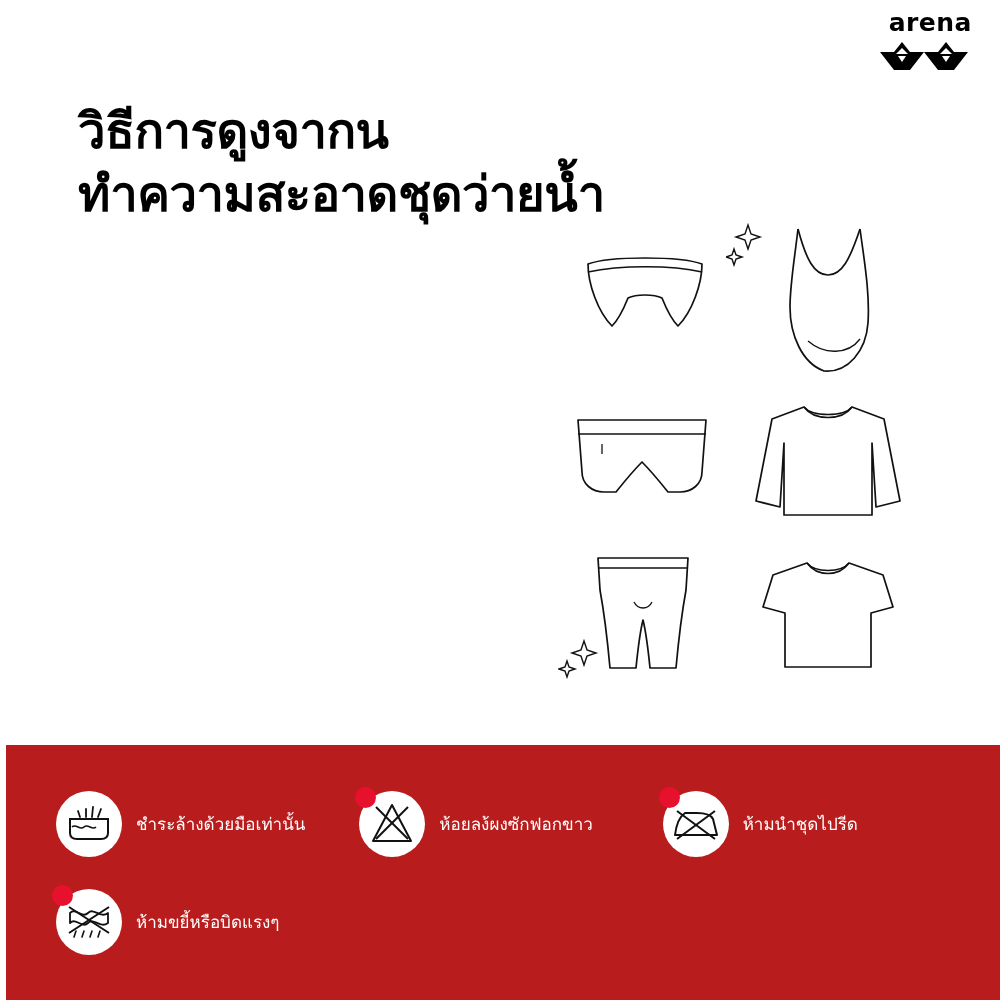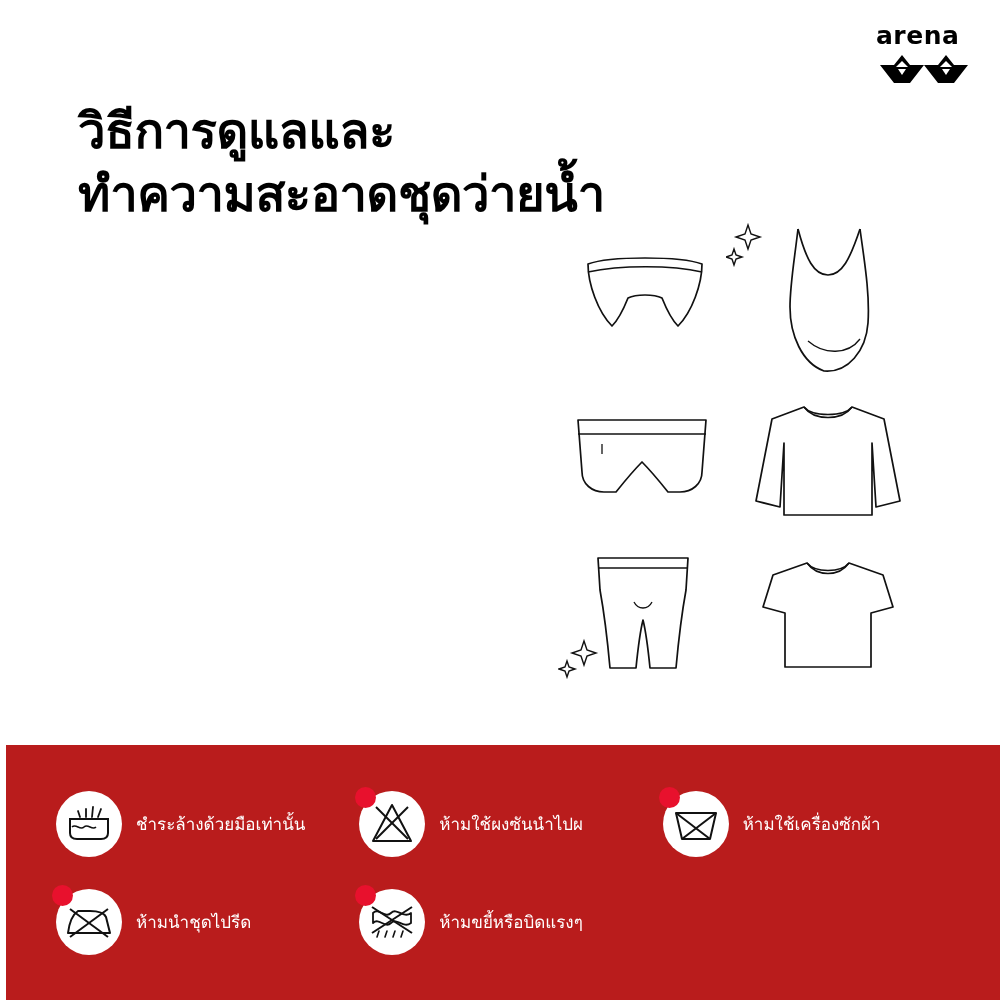--- a/index.html
+++ b/index.html
@@ -16,24 +16,24 @@
   .page {
     position: relative;
     width: 1000px;
     height: 1000px;
     background: #ffffff;
   }
 
   
   .brand {
     position: absolute;
-    top: 23px;
+    top: 10px;
     right: 28px;
     width: 96px;
-    text-align: left;
+    text-align: right;
   }
   .brand-word {
     font-size: 25px;
     font-weight: bold;
     letter-spacing: 0.5px;
     color: #000;
     line-height: 1;
     font-family: "DejaVu Sans", sans-serif;
   }
   .brand-mark {
@@ -151,21 +151,21 @@
       <path d="M4 12 L18 12 L26 2 L34 12 L48 12 L34 30 L18 30 Z" fill="#000"></path>
       <path d="M26 8 L20 14 L32 14 Z" fill="#fff"></path>
       <path d="M30 16 L22 16 L26 22 Z" fill="#fff"></path>
       <path d="M48 12 L62 12 L70 2 L78 12 L92 12 L78 30 L62 30 Z" fill="#000"></path>
       <path d="M70 8 L64 14 L76 14 Z" fill="#fff"></path>
       <path d="M74 16 L66 16 L70 22 Z" fill="#fff"></path>
     </svg>
   </div>
 
   <h1 class="headline">
-    <span class="l1">วิธีการดูแลและ</span>
+    <span class="l1">วิธีการดูงจากน</span>
     <span class="l2">ทำความสะอาดชุดว่ายน้ำ</span>
   </h1>
 
   <div class="copy">
   </div>
 
   <div class="illus">
 
     <svg class="illus-cell" style="left:186px; top:18px;" width="40" height="44" viewBox="0 0 40 44">
       <path d="M22 2 L25 11 L34 14 L25 17 L22 26 L19 17 L10 14 L19 11 Z" fill="none" stroke="#111" stroke-width="1.4"></path>
@@ -232,36 +232,23 @@
         <div class="care-icon-wrap">
           <div class="no-dot"></div>
           <div class="care-disc">
             <svg width="66" height="66" viewBox="0 0 66 66">
               <path d="M33 14 L52 50 L14 50 Z" fill="none" stroke="#111" stroke-width="2" stroke-linejoin="round"></path>
               <path d="M17 16 L49 48" stroke="#111" stroke-width="2"></path>
               <path d="M49 16 L17 48" stroke="#111" stroke-width="2"></path>
             </svg>
           </div>
         </div>
-        <div class="care-label">ห้ามใช้ผงซันนำไปผ</div>
-      </div>
-
-      <div class="care-item">
-        <div class="care-icon-wrap">
-          <div class="no-dot"></div>
-          <div class="care-disc">
-            <svg width="66" height="66" viewBox="0 0 66 66">
-              <path d="M13 22 L53 22 L47 48 L19 48 Z" fill="none" stroke="#111" stroke-width="2" stroke-linejoin="round"></path>
-              <path d="M13 22 L47 48" stroke="#111" stroke-width="2"></path>
-              <path d="M53 22 L19 48" stroke="#111" stroke-width="2"></path>
-            </svg>
-          </div>
-        </div>
-        <div class="care-label">ห้ามใช้เครื่องซักผ้า</div>
-      </div>
+        <div class="care-label">ห้อยลง้ผงซักฟอกขาว</div>
+      </div>
+
 
       <div class="care-item">
         <div class="care-icon-wrap">
           <div class="no-dot"></div>
           <div class="care-disc">
             <svg width="66" height="66" viewBox="0 0 66 66">
               <path d="M12 44 L54 44 L50 28 C48 24, 42 22, 34 22 L22 22 C16 26, 13 36, 12 44 Z" fill="none" stroke="#111" stroke-width="2" stroke-linejoin="round"></path>
               <path d="M14 20 L52 48" stroke="#111" stroke-width="2"></path>
               <path d="M52 20 L14 48" stroke="#111" stroke-width="2"></path>
             </svg>

